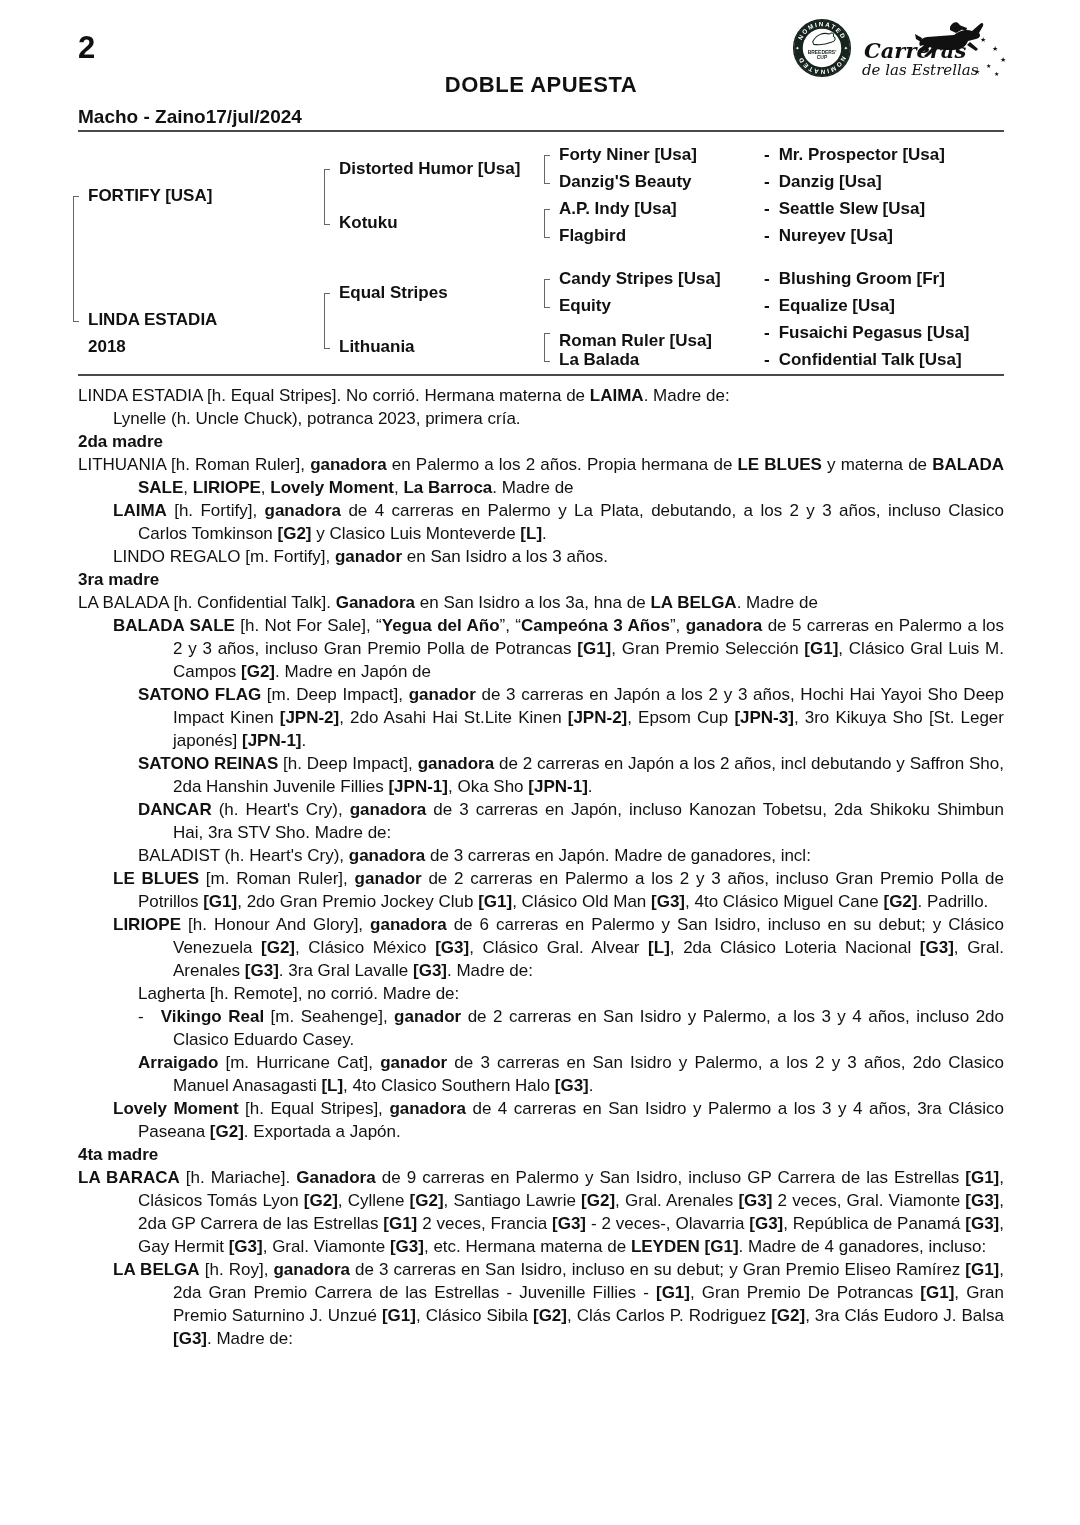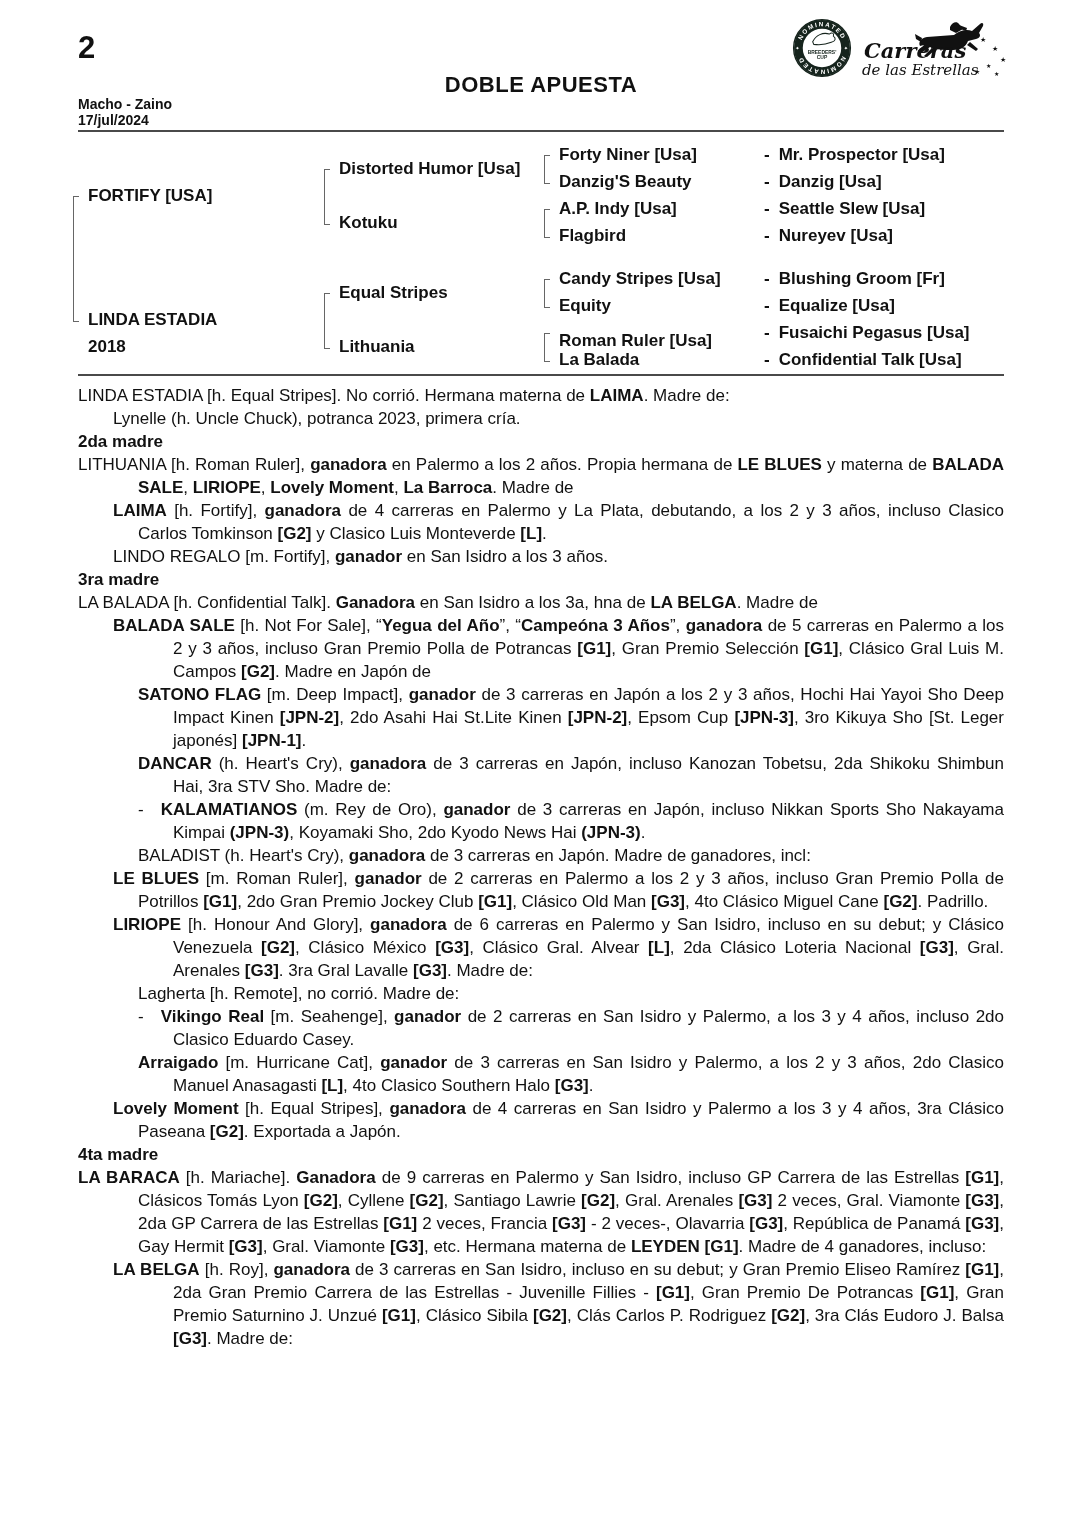--- a/index.html
+++ b/index.html
@@ -6,21 +6,21 @@
   body{width:1080px;height:1525px;color:#111;
        font-family:"Liberation Sans","DejaVu Sans",sans-serif;}
   .page{box-sizing:border-box;width:1080px;height:1525px;padding:26px 76px 0 78px;}
 
   header{position:relative;height:104px;}
   .pagenum{position:absolute;left:0;top:4px;font-size:31px;font-weight:bold;}
   .logos{position:absolute;right:-6px;top:-8px;display:flex;align-items:flex-start;gap:10px;}
   .title{position:absolute;left:0;right:0;top:46px;margin:0;text-align:center;
          font-size:22px;font-weight:bold;letter-spacing:.5px;}
   .subhead{position:absolute;left:0;right:0;bottom:2px;display:flex;
-           justify-content:space-between;font-size:14px;font-weight:bold;flex-direction:column;}
+           justify-content:flex-start;font-size:19px;font-weight:bold;}
   .rule{height:2px;background:#4a4a4a;}
 
   .pedigree{position:relative;height:240px;font-weight:bold;font-size:17px;margin-top:2px;}
   .cell{position:absolute;white-space:nowrap;line-height:22px;}
   .brk{position:absolute;width:5px;border:1.5px solid #666;border-right:none;}
   .dash{display:inline-block;margin-right:9px;}
 
   main{margin-top:8px;font-size:17px;line-height:23px;}
   main p, footer p{margin:0;text-align:justify;}
   .sec-head{font-weight:bold;}
@@ -135,22 +135,22 @@
       <p class="c00">LINDA ESTADIA [h. Equal Stripes]. No corrió. Hermana materna de <b>LAIMA</b>. Madre de:</p>
       <p class="c35">Lynelle (h. Uncle Chuck), potranca 2023, primera cría.</p>
       <p class="sec-head">2da madre</p>
       <p class="c0h">LITHUANIA [h. Roman Ruler], <b>ganadora</b> en Palermo a los 2 años. Propia hermana de <b>LE BLUES</b> y materna de <b>BALADA SALE</b>, <b>LIRIOPE</b>, <b>Lovely Moment</b>, <b>La Barroca</b>. Madre de</p>
       <p class="c35h"><b>LAIMA</b> [h. Fortify], <b>ganadora</b> de 4 carreras en Palermo y La Plata, debutando, a los 2 y 3 años, incluso Clasico Carlos Tomkinson <b>[G2]</b> y Clasico Luis Monteverde <b>[L]</b>.</p>
       <p class="c35">LINDO REGALO [m. Fortify], <b>ganador</b> en San Isidro a los 3 años.</p>
       <p class="sec-head">3ra madre</p>
       <p class="c00">LA BALADA [h. Confidential Talk]. <b>Ganadora</b> en San Isidro a los 3a, hna de <b>LA BELGA</b>. Madre de</p>
       <p class="c35H"><b>BALADA SALE</b> [h. Not For Sale], “<b>Yegua del Año</b>”, “<b>Campeóna 3 Años</b>”, <b>ganadora</b> de 5 carreras en Palermo a los 2 y 3 años, incluso Gran Premio Polla de Potrancas <b>[G1]</b>, Gran Premio Selección <b>[G1]</b>, Clásico Gral Luis M. Campos <b>[G2]</b>. Madre en Japón de</p>
       <p class="c60h"><b>SATONO FLAG</b> [m. Deep Impact], <b>ganador</b> de 3 carreras en Japón a los 2 y 3 años, Hochi Hai Yayoi Sho Deep Impact Kinen <b>[JPN-2]</b>, 2do Asahi Hai St.Lite Kinen <b>[JPN-2]</b>, Epsom Cup <b>[JPN-3]</b>, 3ro Kikuya Sho [St. Leger japonés] <b>[JPN-1]</b>.</p>
+      <p class="c60h"><b>SATONO REINAS</b> [h. Deep Impact], <b>ganadora</b> de 2 carreras en Japón a los 2 años, incl debutando y Saffron Sho, 2da Hanshin Juvenile Fillies <b>[JPN-1]</b>, Oka Sho <b>[JPN-1]</b>.</p>
       <p class="c60h"><b>DANCAR</b> (h. Heart's Cry), <b>ganadora</b> de 3 carreras en Japón, incluso Kanozan Tobetsu, 2da Shikoku Shimbun Hai, 3ra STV Sho. Madre de:</p>
-      <p class="c60h">- <b>KALAMATIANOS</b> (m. Rey de Oro), <b>ganador</b> de 3 carreras en Japón, incluso Nikkan Sports Sho Nakayama Kimpai <b>(JPN-3)</b>, Koyamaki Sho, 2do Kyodo News Hai <b>(JPN-3)</b>.</p>
       <p class="c60h">BALADIST (h. Heart's Cry), <b>ganadora</b> de 3 carreras en Japón. Madre de ganadores, incl:</p>
       <p class="c35h"><b>LE BLUES</b> [m. Roman Ruler], <b>ganador</b> de 2 carreras en Palermo a los 2 y 3 años, incluso Gran Premio Polla de Potrillos <b>[G1]</b>, 2do Gran Premio Jockey Club <b>[G1]</b>, Clásico Old Man <b>[G3]</b>, 4to Clásico Miguel Cane <b>[G2]</b>. Padrillo.</p>
       <p class="c35H"><b>LIRIOPE</b> [h. Honour And Glory], <b>ganadora</b> de 6 carreras en Palermo y San Isidro, incluso en su debut; y Clásico Venezuela <b>[G2]</b>, Clásico México <b>[G3]</b>, Clásico Gral. Alvear <b>[L]</b>, 2da Clásico Loteria Nacional <b>[G3]</b>, Gral. Arenales <b>[G3]</b>. 3ra Gral Lavalle <b>[G3]</b>. Madre de:</p>
       <p class="c60">Lagherta [h. Remote], no corrió. Madre de:</p>
       <p class="c60h">- <b>Vikingo Real</b> [m. Seahenge], <b>ganador</b> de 2 carreras en San Isidro y Palermo, a los 3 y 4 años, incluso 2do Clasico Eduardo Casey.</p>
       <p class="c60h"><b>Arraigado</b> [m. Hurricane Cat], <b>ganador</b> de 3 carreras en San Isidro y Palermo, a los 2 y 3 años, 2do Clasico Manuel Anasagasti <b>[L]</b>, 4to Clasico Southern Halo <b>[G3]</b>.</p>
       <p class="c35h"><b>Lovely Moment</b> [h. Equal Stripes], <b>ganadora</b> de 4 carreras en San Isidro y Palermo a los 3 y 4 años, 3ra Clásico Paseana <b>[G2]</b>. Exportada a Japón.</p>
       <p class="sec-head">4ta madre</p>
       <p class="c0h"><b>LA BARACA</b> [h. Mariache]. <b>Ganadora</b> de 9 carreras en Palermo y San Isidro, incluso GP Carrera de las Estrellas <b>[G1]</b>, Clásicos Tomás Lyon <b>[G2]</b>, Cyllene <b>[G2]</b>, Santiago Lawrie <b>[G2]</b>, Gral. Arenales <b>[G3]</b> 2 veces, Gral. Viamonte <b>[G3]</b>, 2da GP Carrera de las Estrellas <b>[G1]</b> 2 veces, Francia <b>[G3]</b> - 2 veces-, Olavarria <b>[G3]</b>, República de Panamá <b>[G3]</b>, Gay Hermit <b>[G3]</b>, Gral. Viamonte <b>[G3]</b>, etc. Hermana materna de <b>LEYDEN [G1]</b>. Madre de 4 ganadores, incluso:</p>
       <p class="c35H"><b>LA BELGA</b> [h. Roy], <b>ganadora</b> de 3 carreras en San Isidro, incluso en su debut; y Gran Premio Eliseo Ramírez <b>[G1]</b>, 2da Gran Premio Carrera de las Estrellas - Juvenille Fillies - <b>[G1]</b>, Gran Premio De Potrancas <b>[G1]</b>, Gran Premio Saturnino J. Unzué <b>[G1]</b>, Clásico Sibila <b>[G2]</b>, Clás Carlos P. Rodriguez <b>[G2]</b>, 3ra Clás Eudoro J. Balsa <b>[G3]</b>. Madre de:</p>

